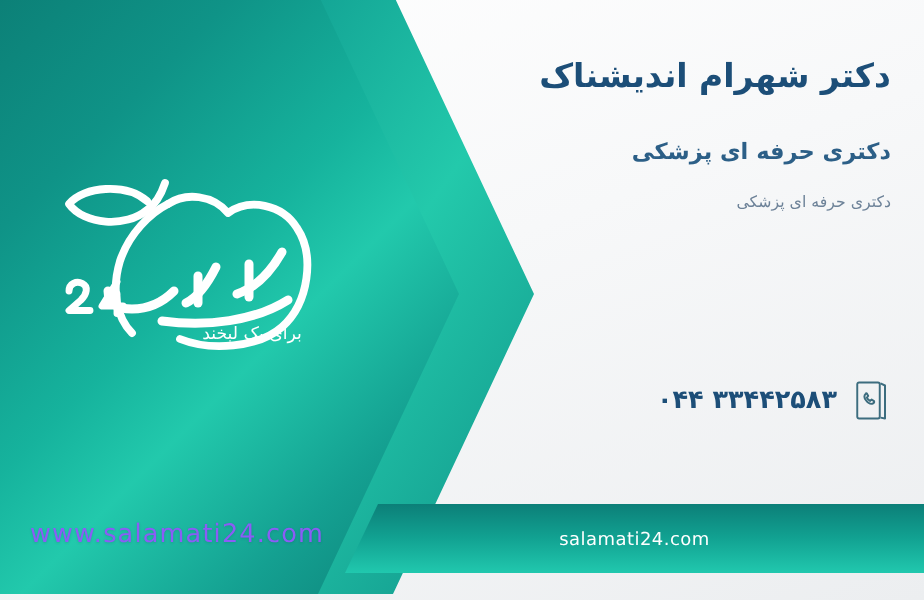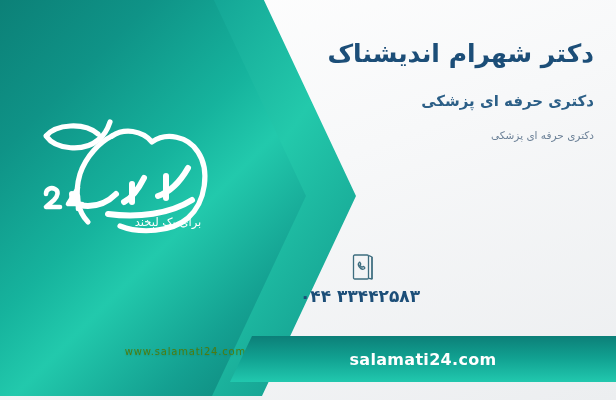--- a/index.html
+++ b/index.html
@@ -61,38 +61,38 @@
     width: 226px;
     height: 160px;
   }
   .logo-svg { display: block; width: 226px; height: 132px; }
 
   .logo-url {
     position: absolute;
     left: 0;
     top: 240px;
     width: 226px;
-    text-align: right;
-    color: #4d7c0f;
-    font-size: 10px;
+    text-align: left;
+    color: #8b5cf6;
+    font-size: 17px;
     letter-spacing: 0.8px;
     font-family: "DejaVu Sans", "Liberation Sans", sans-serif;
     direction: ltr;
     text-shadow: 0 1px 2px rgba(0,0,0,0.12);
   }
 
   
   .doctor-name {
     position: absolute;
     right: 22px;
     top: 37px;
     width: 440px;
     text-align: right;
     color: #1c4e78;
-    font-size: 25px;
+    font-size: 22px;
     font-weight: 700;
     line-height: 1.35;
     direction: rtl;
   }
   .degree-main {
     position: absolute;
     right: 22px;
     top: 92px;
     width: 440px;
     text-align: right;
@@ -111,21 +111,20 @@
     font-size: 10.5px;
     font-weight: 400;
     direction: rtl;
   }
 
   
   .contact-row {
     position: absolute;
     right: 18px;
     display: flex;
-    flex-direction: column;
     align-items: flex-start;
     direction: rtl;
   }
   .row-phone { top: 248px; width: 470px; align-items: center; }
   .row-addr  { top: 286px; width: 470px; }
 
   .c-icon {
     flex: 0 0 auto;
     width: 34px;
     height: 38px;
@@ -163,22 +162,22 @@
     height: 46px;
     background: linear-gradient(180deg, #0c7f78 0%, #11a191 48%, #21c8ae 100%);
     -webkit-clip-path: polygon(22px 0, 386px 0, 386px 46px, 0 46px);
     clip-path: polygon(22px 0, 386px 0, 386px 46px, 0 46px);
     display: flex;
     align-items: center;
     justify-content: center;
   }
   .bottom-bar-text {
     color: #ffffff;
-    font-size: 16px;
-    font-weight: 700;
+    font-size: 12px;
+    font-weight: 400;
     letter-spacing: 0.3px;
     direction: ltr;
   }
 </style>
 </head>
 <body>
 
 <div id="card">
 
   <div class="content-bg"></div>

